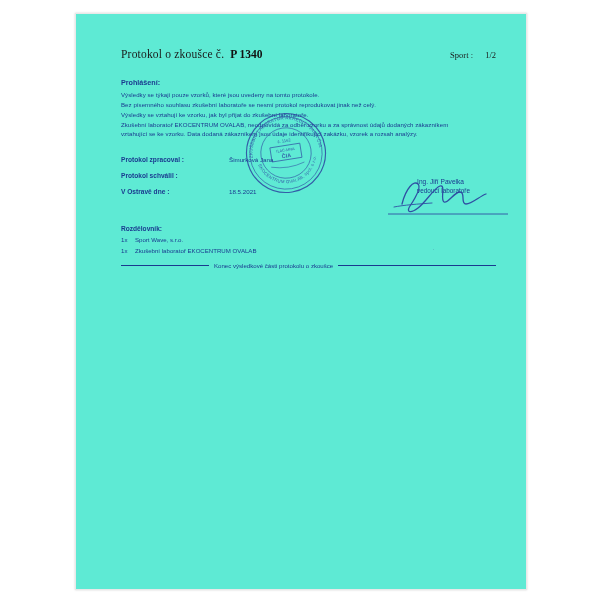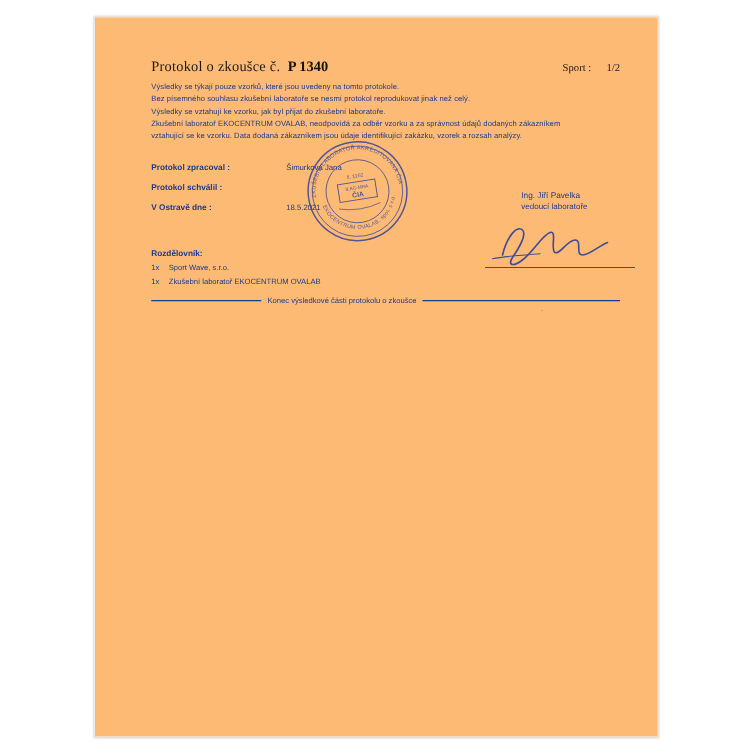--- a/index.html
+++ b/index.html
@@ -14,21 +14,21 @@
     color: #1c2b6b;
     position: relative;
     overflow: hidden;
   }
   .page {
     position: absolute;
     left: 75px;
     top: 13px;
     width: 450px;
     height: 575px;
-    background: #fdba74;
+    background: #5eead4;
     box-shadow: 0 0 2px rgba(0,0,0,0.18);
     border: 1px solid #e9e9e9;
   }
   .inner {
     position: absolute;
     left: 45px;
     top: 30px;
     right: 30px;
   }
 
@@ -211,20 +211,21 @@
     <div class="header-row">
       <div>
         <span class="doc-title">Protokol o zkoušce č.</span><span class="doc-number">P 1340</span>
       </div>
       <div class="page-label">
         <span>Sport :</span>
         <span class="page-value">1/2</span>
       </div>
     </div>
 
+    <div class="section-label">Prohlášení:</div>
     <div class="decl-list">
       <div class="decl-line">Výsledky se týkají pouze vzorků, které jsou uvedeny na tomto protokole.</div>
       <div class="decl-line">Bez písemného souhlasu zkušební laboratoře se nesmí protokol reprodukovat jinak než celý.</div>
       <div class="decl-line">Výsledky se vztahují ke vzorku, jak byl přijat do zkušební laboratoře.</div>
       <div class="decl-line">Zkušební laboratoř EKOCENTRUM OVALAB, neodpovídá za odběr vzorku a za správnost údajů dodaných zákazníkem</div>
       <div class="decl-line">vztahující se ke vzorku. Data dodaná zákazníkem jsou údaje identifikující zakázku, vzorek a rozsah analýzy.</div>
     </div>
 
     <div class="sig-area">
 

